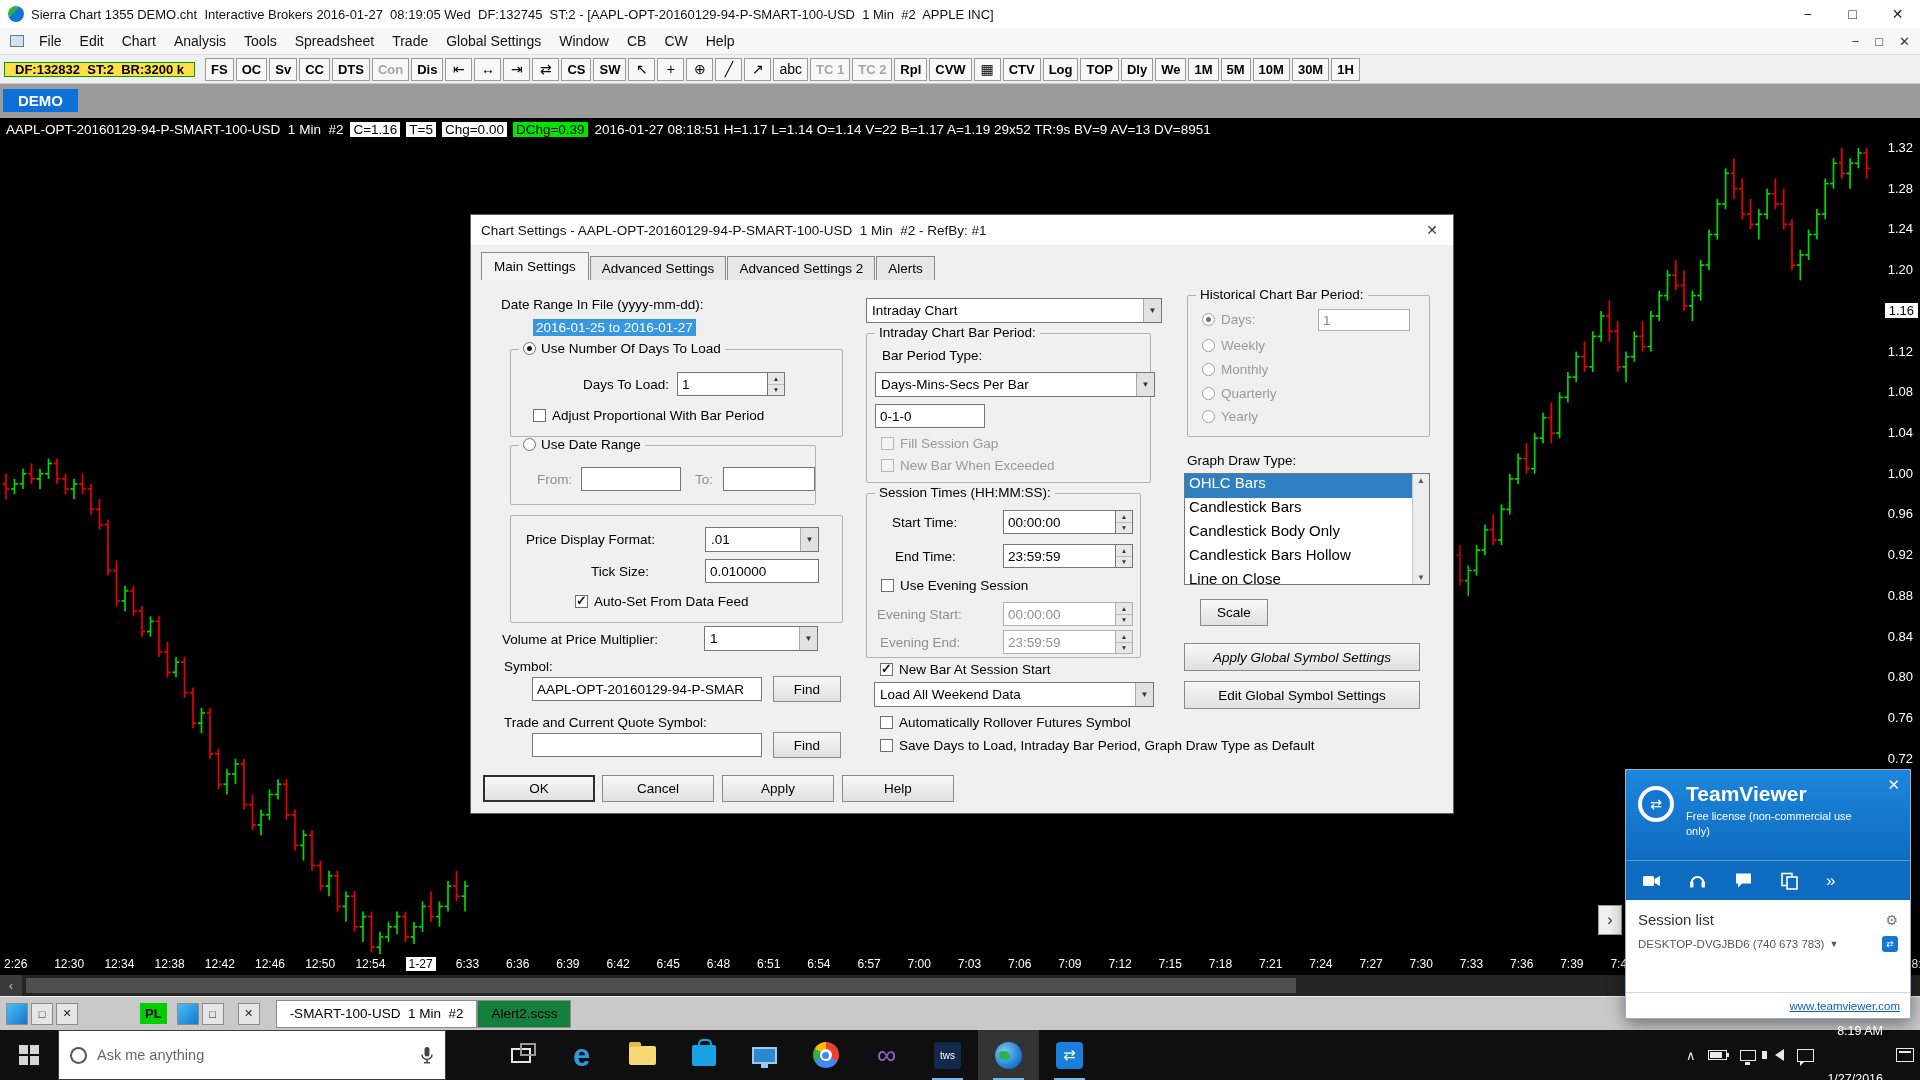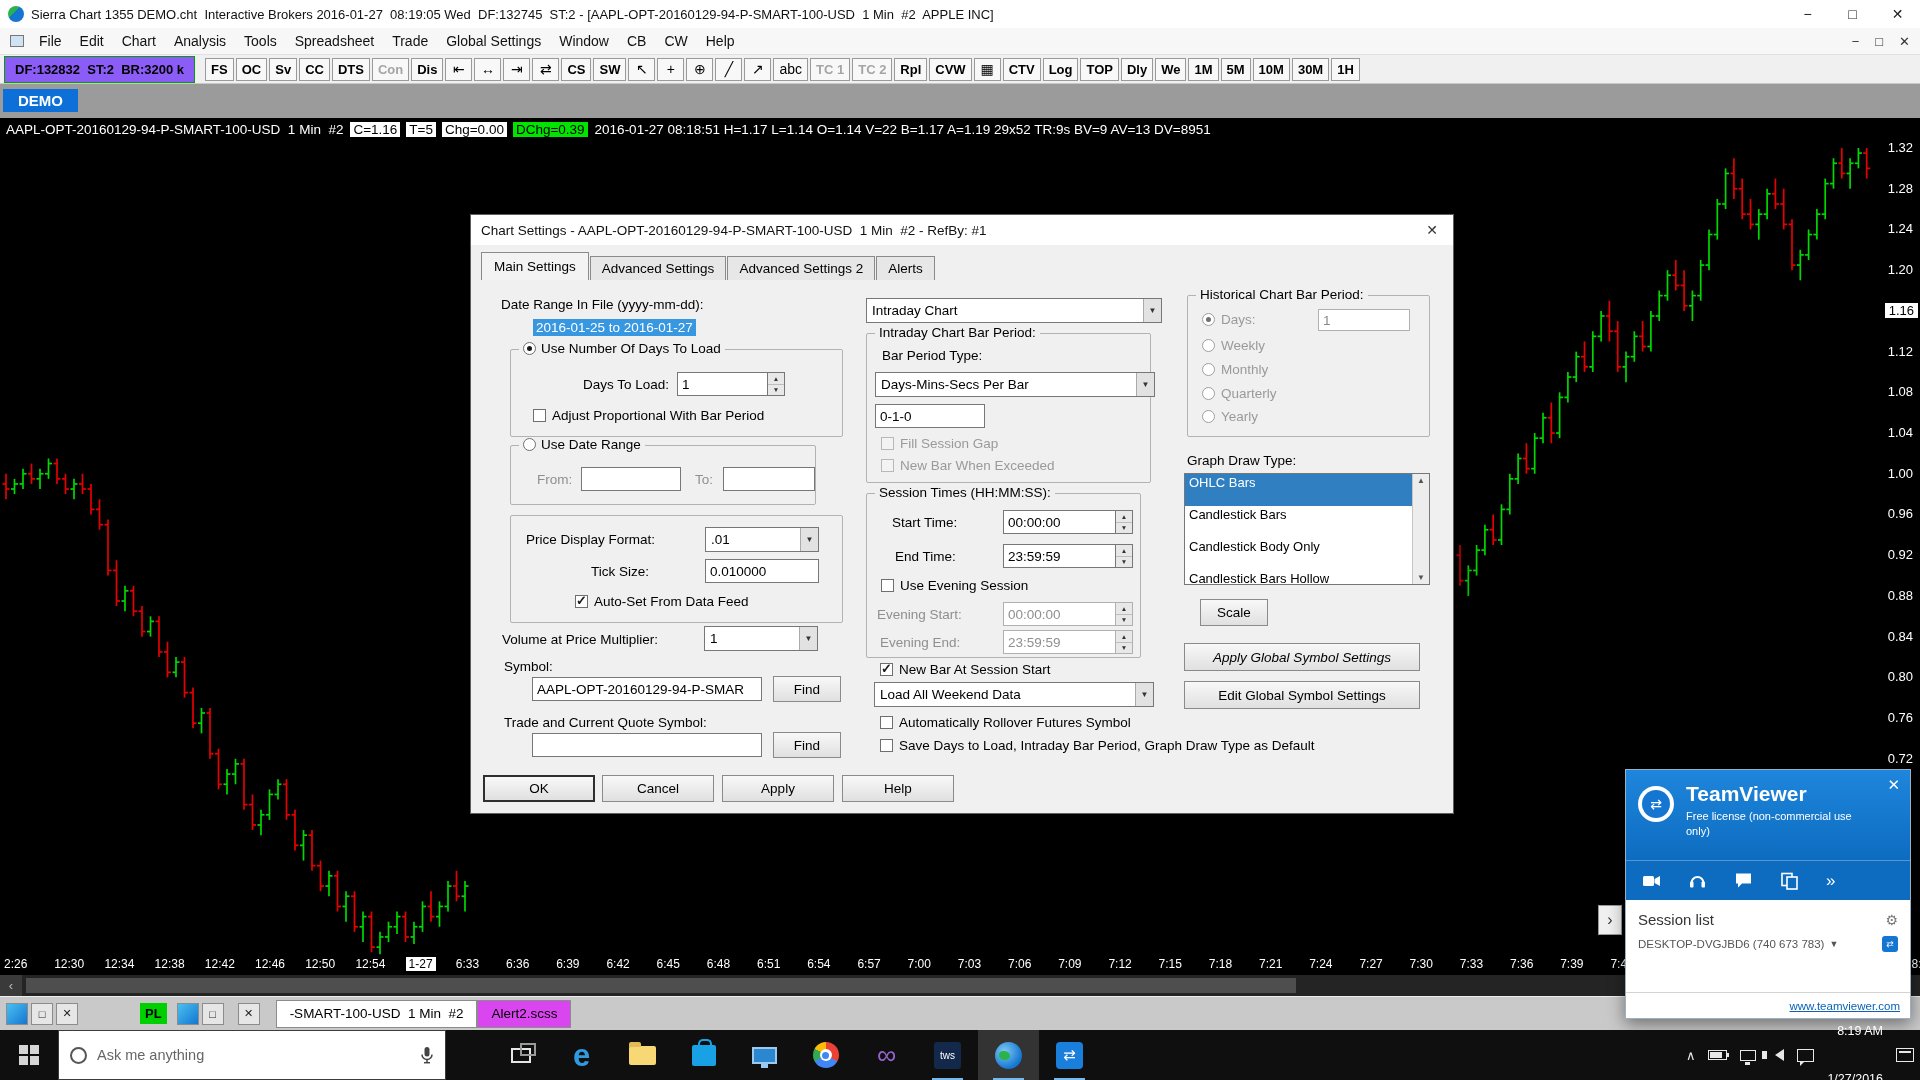--- a/index.html
+++ b/index.html
@@ -12,21 +12,21 @@
   .t-text { font-size:13px; color:#111; white-space:pre; overflow:hidden; }
   .caption-btns { margin-left:auto; display:flex; }
   .cap { width:45px; height:28px; display:flex; align-items:center; justify-content:center; font-size:14px; color:#222; }
 
   .menubar { position:absolute; top:28px; left:0; right:0; height:27px; background:#f7f7f7; border-bottom:1px solid #e1e1e1; display:flex; align-items:center; padding-left:4px; z-index:10;}
   .menu-doc-icon { width:14px; height:12px; border:1px solid #777; background:#cfe3f5; margin:0 6px; flex:none;}
   .menu-item { padding:4px 9px; font-size:14px; color:#111; white-space:pre;}
   .mdi-controls { margin-left:auto; display:flex; gap:16px; padding-right:10px; font-size:13px; color:#333;}
 
   .toolbar { position:absolute; top:55px; left:0; right:0; height:29px; background:#f0f0f0; border-bottom:1px solid #c8c8c8; display:flex; align-items:center; gap:2px; padding:0 4px; z-index:10;}
-  .tb-info { background:#8b5cf6; border:1px solid #00a000; color:#000; font-weight:bold; font-size:13px; height:27px; display:flex; align-items:center; padding:0 10px; white-space:pre; margin-right:8px;}
+  .tb-info { background:#fde047; border:1px solid #00a000; color:#000; font-weight:bold; font-size:13px; height:15px; display:flex; align-items:center; padding:0 10px; white-space:pre; margin-right:8px;}
   .tb-btn { min-width:27px; height:23px; padding:0 5px; display:flex; align-items:center; justify-content:center; background:#f8f8f8; border:1px solid #9a9a9a; font-size:13px; font-weight:bold; color:#000; white-space:pre;}
   .tb-btn.disabled { color:#a5a5a5; }
   .tb-btn.icon { font-weight:normal; font-size:14px; }
 
   .demo-strip { position:absolute; top:84px; left:0; right:0; height:34px; background:#9b9b9b; z-index:5;}
   .demo-badge { position:absolute; left:3px; top:5px; background:#0d6fd8; color:#fff; font-size:15px; font-weight:bold; padding:3px 15px; }
 
   
   .chart { position:absolute; top:118px; left:0; width:1920px; height:837px; background:#000; z-index:1;}
   .status-line { position:absolute; top:4px; left:6px; display:flex; gap:7px; align-items:center; font-size:13.5px; color:#fff; white-space:pre; z-index:2;}
@@ -43,21 +43,21 @@
   .hs-thumb { position:absolute; left:26px; top:3px; width:1270px; height:15px; background:#4e4e4e;}
 
   
   .tabs-row { position:absolute; top:996px; left:0; width:1920px; height:34px; background:#c9c9c9; border-top:1px solid #eee; display:flex; align-items:center; z-index:2;}
   .mini-group { display:flex; gap:3px; align-items:center; }
   .mini-btn { width:22px; height:22px; background:#e6e6e6; border:1px solid #8c8c8c; display:flex; align-items:center; justify-content:center; font-size:11px; color:#222;}
   .mini-btn.app { background:linear-gradient(135deg,#49c0f0,#1576d2); }
   .chip-green { background:#00d000; color:#000; font-size:13px; font-weight:bold; padding:3px 5px; white-space:pre;}
   .tab { height:28px; display:flex; align-items:center; padding:0 13px; font-size:13.5px; border:1px solid #8c8c8c; white-space:pre;}
   .tab.active { background:#fff; }
-  .tab.inactive { background:#d946ef; }
+  .tab.inactive { background:#15803d; }
 
   
   .taskbar { position:absolute; top:1030px; left:0; width:1920px; height:50px; background:#0f0f0f; display:flex; align-items:stretch; z-index:100;}
   .start-btn { width:58px; display:flex; align-items:center; justify-content:center; flex:none;}
   .win-logo { width:20px; height:20px; display:grid; grid-template-columns:9px 9px; grid-template-rows:9px 9px; gap:2px;}
   .win-logo i { background:#d6d6d6; }
   .search-box { width:388px; background:#fff; border:1px solid #3c3c3c; display:flex; align-items:center; gap:10px; padding:0 11px; flex:none;}
   .cortana-ring { width:17px; height:17px; border:2px solid #555; border-radius:50%; flex:none;}
   .search-text { color:#666; font-size:14.5px; flex:1; }
   .task-icons { display:flex; margin-left:44px; }
@@ -126,21 +126,21 @@
   .spin.grey .spin-btns { border-color:#b0b0b0; }
   .sb { flex:1; background:#e8e8e8; display:flex; align-items:center; justify-content:center; font-size:6.5px; color:#333;}
   .sb:first-child { border-bottom:1px solid #bdbdbd; }
   .combo { position:absolute; height:25px; background:#fff; border:1px solid #777; display:flex; align-items:center; font-size:13.5px;}
   .combo .val { flex:1; padding:0 5px; white-space:pre; overflow:hidden;}
   .combo .dd { width:18px; height:100%; background:#e2e2e2; border-left:1px solid #aaa; display:flex; align-items:center; justify-content:center; font-size:8px; color:#333; flex:none;}
   .btn { position:absolute; background:linear-gradient(#f8f8f8,#e0e0e0); border:1px solid #8a8a8a; display:flex; align-items:center; justify-content:center; font-size:13.5px; color:#000;}
   .btn.default { border:2px solid #2f2f2f; }
   .listbox { position:absolute; background:#fff; border:1px solid #777; display:flex; overflow:hidden;}
   .lb-items { flex:1; }
-  .lb-item { height:32px; line-height:18px; padding:0 4px; font-size:13px; white-space:pre;}
+  .lb-item { height:24px; line-height:18px; padding:0 4px; font-size:15px; white-space:pre;}
   .lb-item.sel { background:#2f7fc1; color:#fff; }
   .lb-scroll { width:17px; background:#ededed; border-left:1px solid #c6c6c6; display:flex; flex-direction:column; justify-content:space-between; align-items:center; font-size:8px; color:#555; padding:2px 0;}
 
   
   .collapse-chevron { position:absolute; left:1598px; top:905px; width:24px; height:30px; background:#f0f0f0; border:1px solid #999; display:flex; align-items:center; justify-content:center; font-size:16px; color:#333; z-index:55;}
   .tv-panel { position:absolute; left:1625px; top:769px; width:286px; height:250px; background:#fff; border:1px solid #9ab0c4; box-shadow:0 5px 16px rgba(0,0,0,.45); z-index:60;}
   .tv-header { height:90px; background:linear-gradient(#1e86dc,#0d6cc0); color:#fff; position:relative; padding:12px 12px 0 12px;}
   .tv-logo { position:absolute; left:12px; top:16px; width:36px; height:36px; border-radius:50%; background:#fff; display:flex; align-items:center; justify-content:center;}
   .tv-logo-inner { width:28px; height:28px; border-radius:50%; background:#1576d2; color:#fff; font-size:14px; display:flex; align-items:center; justify-content:center;}
   .tv-title { margin-left:48px; font-size:21px; font-weight:bold; }

